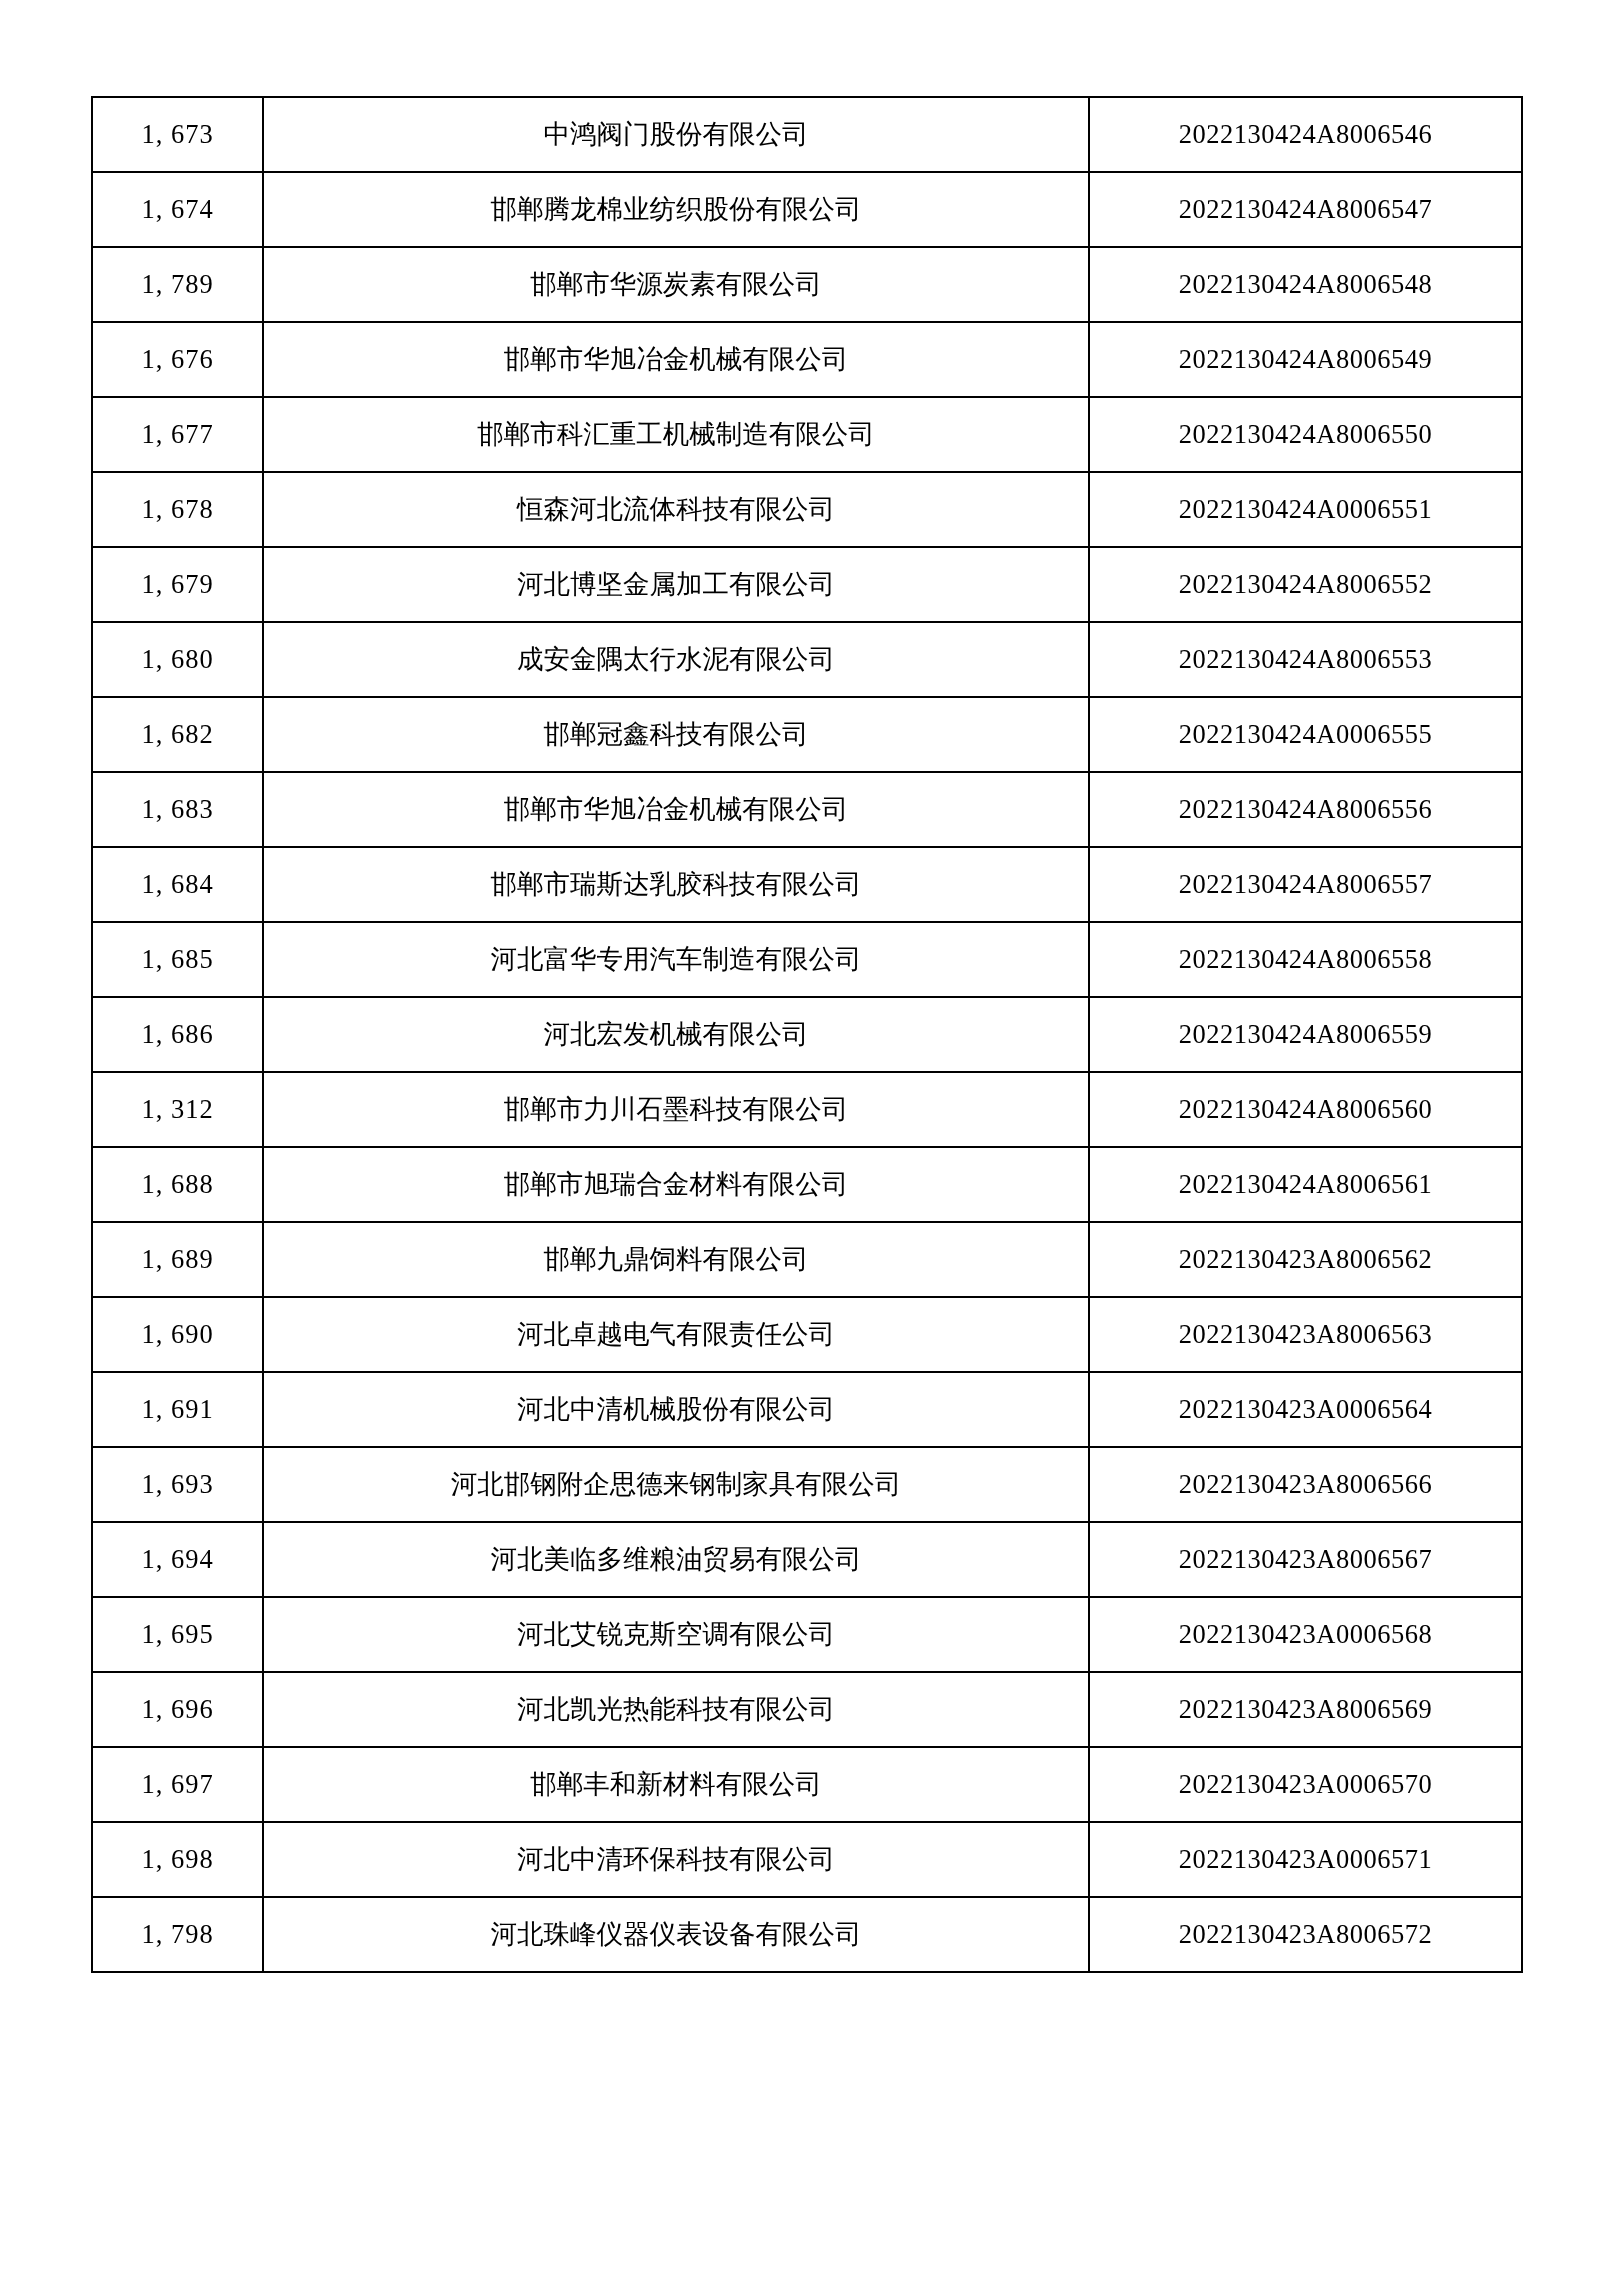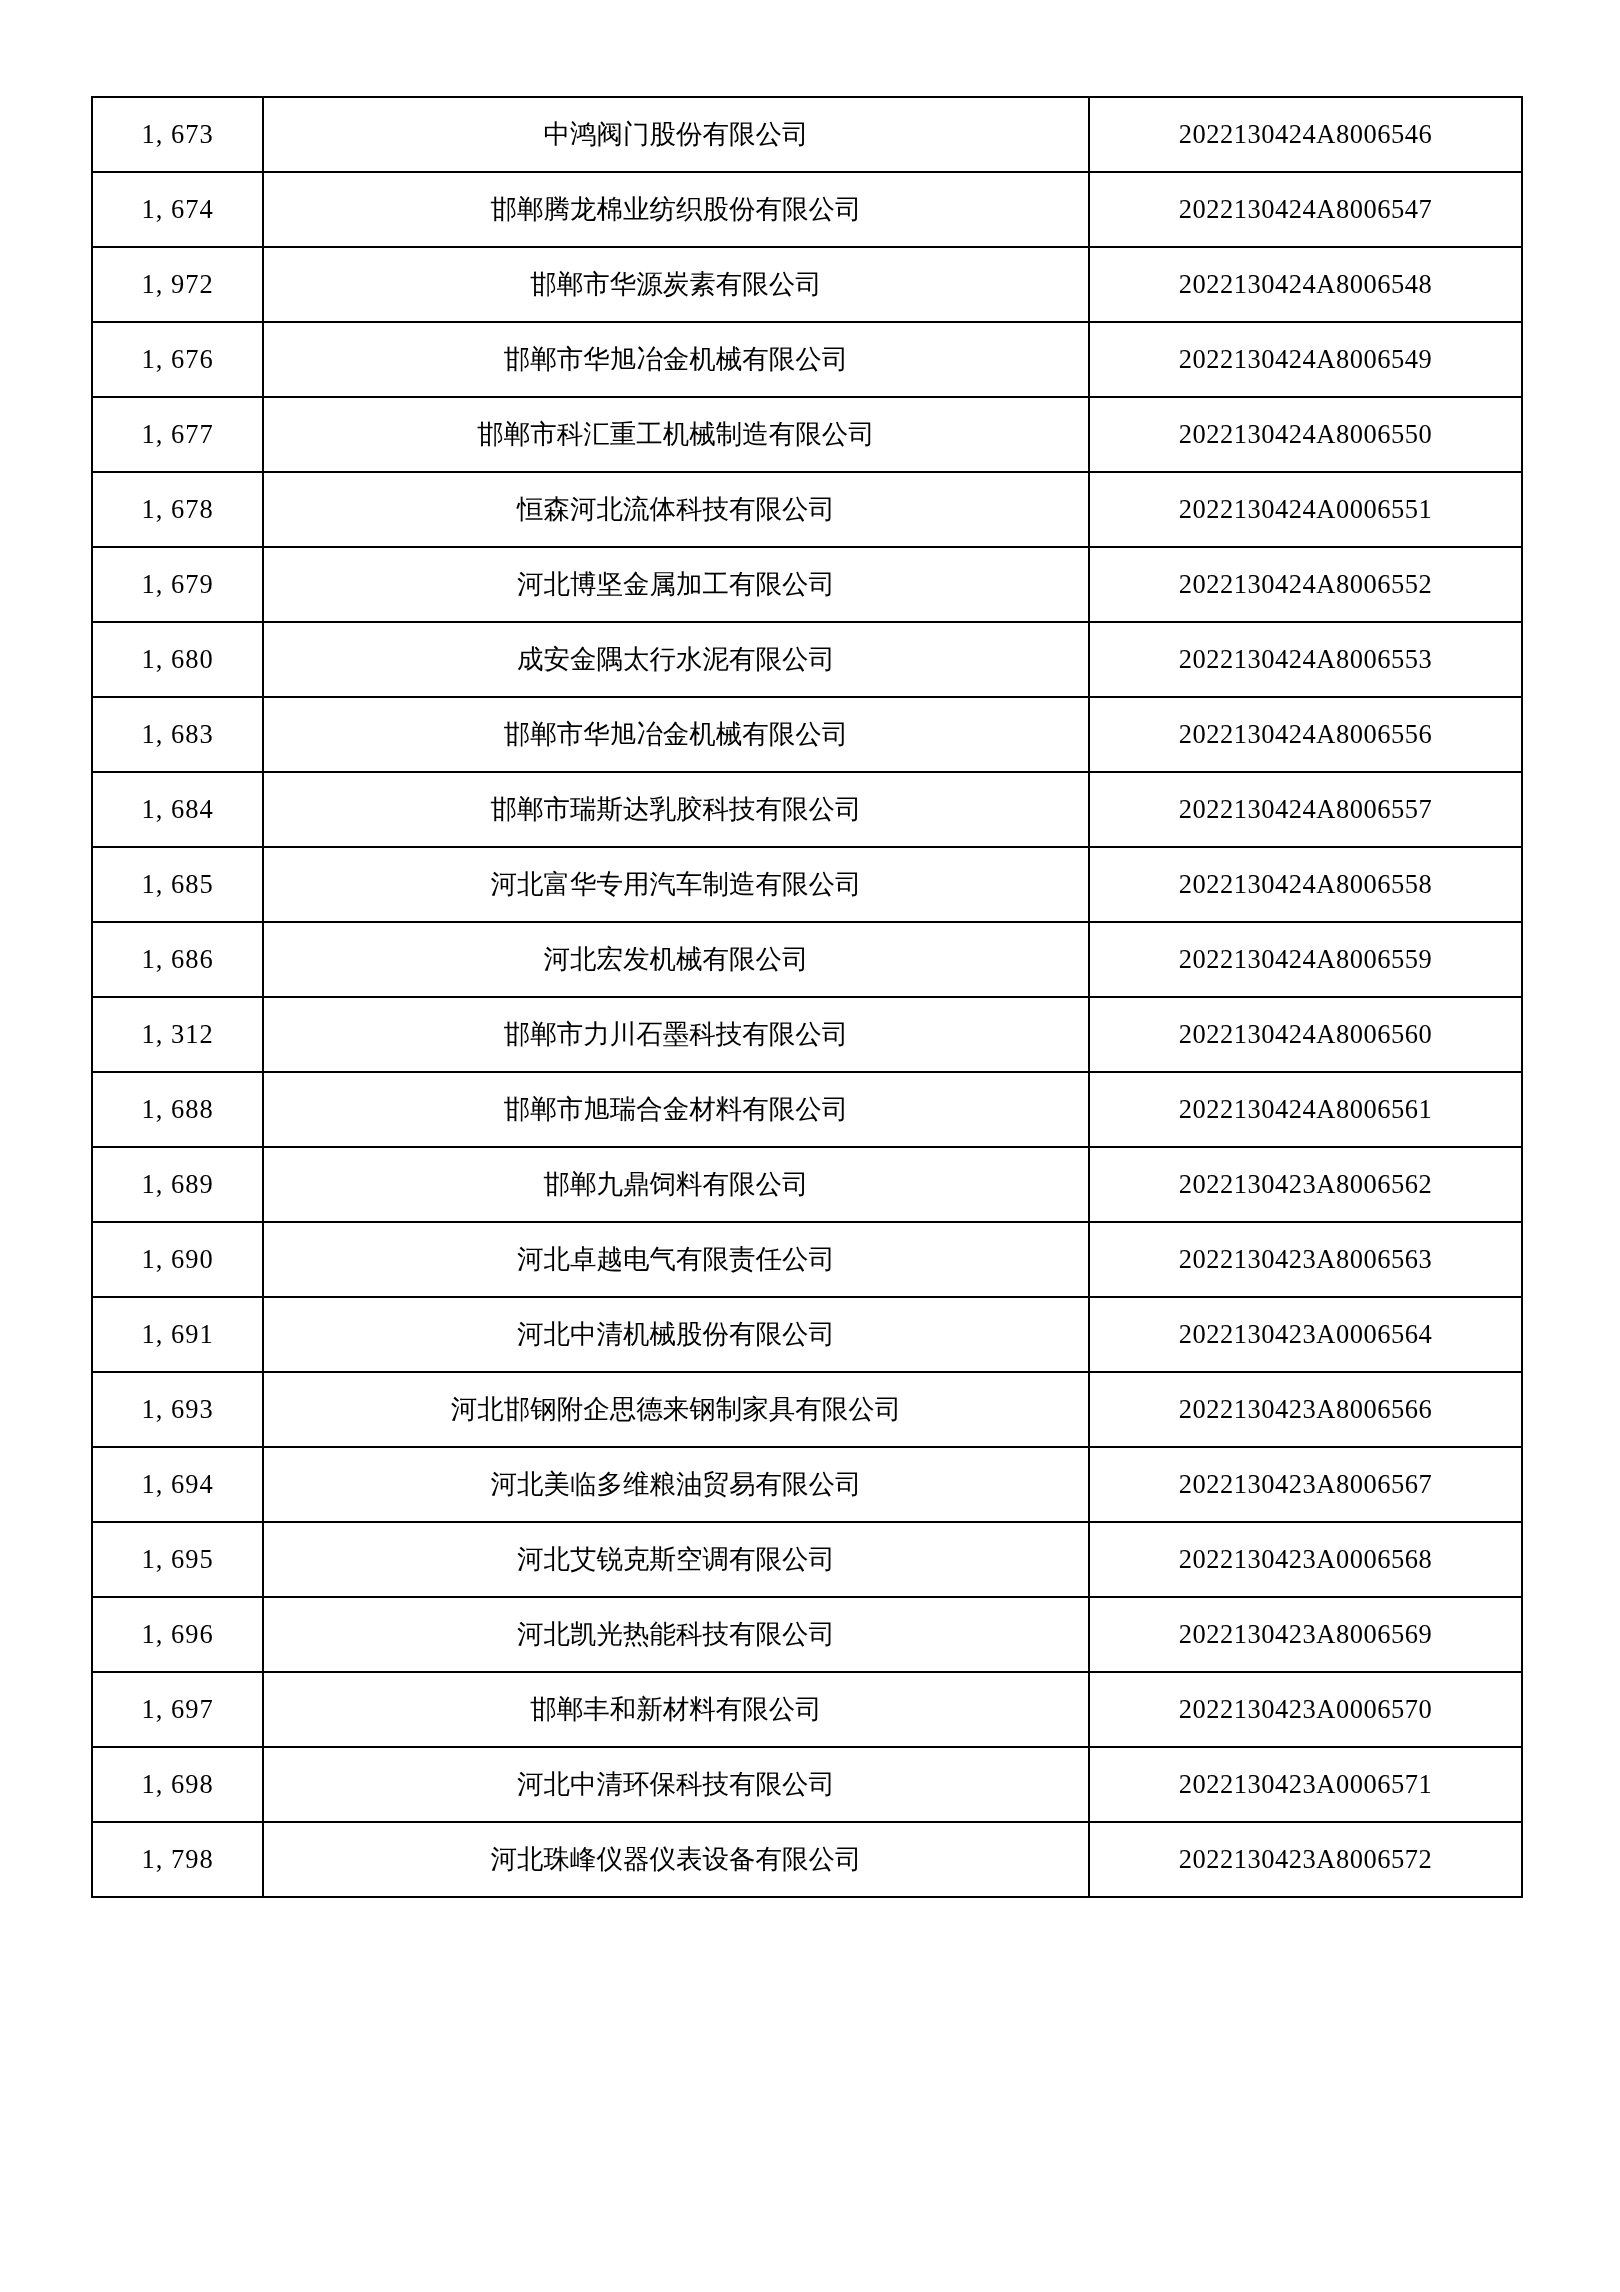--- a/index.html
+++ b/index.html
@@ -63,21 +63,21 @@
           <td class="serial-cell">1, 673</td>
           <td class="company-cell">中鸿阀门股份有限公司</td>
           <td class="code-cell">2022130424A8006546</td>
         </tr>
         <tr>
           <td class="serial-cell">1, 674</td>
           <td class="company-cell">邯郸腾龙棉业纺织股份有限公司</td>
           <td class="code-cell">2022130424A8006547</td>
         </tr>
         <tr>
-          <td class="serial-cell">1, 972</td>
+          <td class="serial-cell">1, 789</td>
           <td class="company-cell">邯郸市华源炭素有限公司</td>
           <td class="code-cell">2022130424A8006548</td>
         </tr>
         <tr>
           <td class="serial-cell">1, 676</td>
           <td class="company-cell">邯郸市华旭冶金机械有限公司</td>
           <td class="code-cell">2022130424A8006549</td>
         </tr>
         <tr>
           <td class="serial-cell">1, 677</td>
@@ -91,20 +91,25 @@
         </tr>
         <tr>
           <td class="serial-cell">1, 679</td>
           <td class="company-cell">河北博坚金属加工有限公司</td>
           <td class="code-cell">2022130424A8006552</td>
         </tr>
         <tr>
           <td class="serial-cell">1, 680</td>
           <td class="company-cell">成安金隅太行水泥有限公司</td>
           <td class="code-cell">2022130424A8006553</td>
+        </tr>
+        <tr>
+          <td class="serial-cell">1, 682</td>
+          <td class="company-cell">邯郸冠鑫科技有限公司</td>
+          <td class="code-cell">2022130424A0006555</td>
         </tr>
         <tr>
           <td class="serial-cell">1, 683</td>
           <td class="company-cell">邯郸市华旭冶金机械有限公司</td>
           <td class="code-cell">2022130424A8006556</td>
         </tr>
         <tr>
           <td class="serial-cell">1, 684</td>
           <td class="company-cell">邯郸市瑞斯达乳胶科技有限公司</td>
           <td class="code-cell">2022130424A8006557</td>

